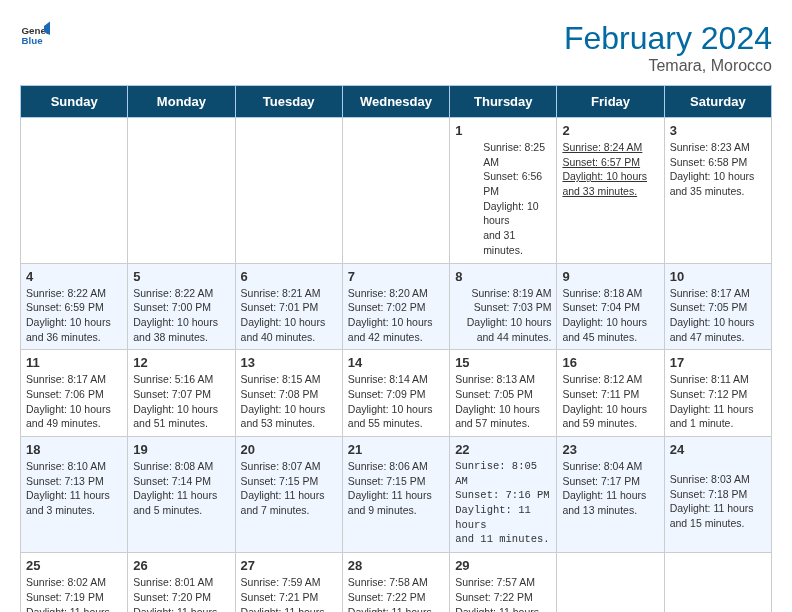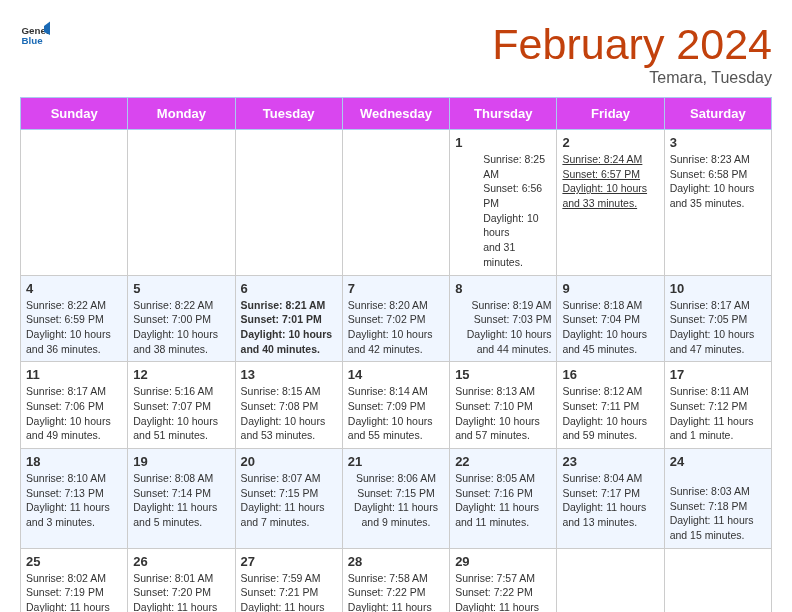--- a/index.html
+++ b/index.html
@@ -22,36 +22,36 @@
       gap: 4px;
     }
     .logo-icon {
       width: 30px;
       height: 30px;
     }
     .title-area {
       text-align: right;
     }
     .main-title {
-      font-size: 43px;
-      color: #c2410c;
+      font-size: 32px;
+      color: #0369a1;
       font-weight: normal;
       margin-left: 20px;
     }
     .subtitle {
       font-size: 16px;
       color: #555;
     }
     table {
       width: 100%;
       border-collapse: collapse;
       table-layout: fixed;
     }
     thead tr th {
-      background-color: #d946ef;
+      background-color: #0c4a6e;
       color: #fff;
       padding: 8px 6px;
       font-size: 13px;
       font-weight: bold;
       border: 1px solid #aacbee;
     }
     tbody tr td {
       border: 1px solid #ccc;
       vertical-align: top;
       padding: 5px 5px;
@@ -87,21 +87,21 @@
 <div class="header-area">
   <div class="logo">
     <svg class="logo-icon" viewBox="0 0 40 40" xmlns="http://www.w3.org/2000/svg">
       <text x="2" y="18" font-size="13" font-weight="bold" fill="#333">General</text>
       <text x="2" y="32" font-size="13" font-weight="bold" fill="#1a6ab5">Blue</text>
       <polygon points="32,8 40,2 40,20 32,16" fill="#1a6ab5"></polygon>
     </svg>
   </div>
   <div class="title-area">
     <div class="main-title">February 2024</div>
-    <div class="subtitle">Temara, Tuesday</div>
+    <div class="subtitle">Temara, Morocco</div>
   </div>
 </div>
 
 <table>
   <thead>
     <tr>
     <th>Sunday</th>
         <th>Monday</th>
         <th>Tuesday</th>
         <th>Wednesday</th>
@@ -148,21 +148,21 @@
         </td>
         <td>
           <span class="day-number">5</span>
           <div class="day-info" style="white-space: pre-line;">Sunrise: 8:22 AM
 Sunset: 7:00 PM
 Daylight: 10 hours
 and 38 minutes.</div>
         </td>
         <td>
           <span class="day-number">6</span>
-          <div class="day-info" style="white-space: pre-line; font-weight: bold;">Sunrise: 8:21 AM
+          <div class="day-info" style="white-space: pre-line;">Sunrise: 8:21 AM
 Sunset: 7:01 PM
 Daylight: 10 hours
 and 40 minutes.</div>
         </td>
         <td>
           <span class="day-number">7</span>
           <div class="day-info" style="white-space: pre-line;">Sunrise: 8:20 AM
 Sunset: 7:02 PM
 Daylight: 10 hours
 and 42 minutes.</div>
@@ -214,21 +214,21 @@
         <td>
           <span class="day-number">14</span>
           <div class="day-info" style="white-space: pre-line;">Sunrise: 8:14 AM
 Sunset: 7:09 PM
 Daylight: 10 hours
 and 55 minutes.</div>
         </td>
         <td>
           <span class="day-number">15</span>
           <div class="day-info" style="white-space: pre-line;">Sunrise: 8:13 AM
-Sunset: 7:10 PM
+Sunset: 7:05 PM
 Daylight: 10 hours
 and 57 minutes.</div>
         </td>
         <td>
           <span class="day-number">16</span>
           <div class="day-info" style="white-space: pre-line;">Sunrise: 8:12 AM
 Sunset: 7:11 PM
 Daylight: 10 hours
 and 59 minutes.</div>
         </td>
@@ -257,28 +257,28 @@
         </td>
         <td>
           <span class="day-number">20</span>
           <div class="day-info" style="white-space: pre-line;">Sunrise: 8:07 AM
 Sunset: 7:15 PM
 Daylight: 11 hours
 and 7 minutes.</div>
         </td>
         <td>
           <span class="day-number">21</span>
-          <div class="day-info" style="white-space: pre-line; text-align: center;">Sunrise: 8:06 AM
+          <div class="day-info" style="white-space: pre-line;">Sunrise: 8:06 AM
 Sunset: 7:15 PM
 Daylight: 11 hours
 and 9 minutes.</div>
         </td>
         <td>
           <span class="day-number">22</span>
-          <div class="day-info" style="white-space: pre-line;">Sunrise: 8:05 AM
+          <div class="day-info" style="white-space: pre-line; font-family: Liberation Mono, monospace;">Sunrise: 8:05 AM
 Sunset: 7:16 PM
 Daylight: 11 hours
 and 11 minutes.</div>
         </td>
         <td>
           <span class="day-number">23</span>
           <div class="day-info" style="white-space: pre-line;">Sunrise: 8:04 AM
 Sunset: 7:17 PM
 Daylight: 11 hours
 and 13 minutes.</div>

